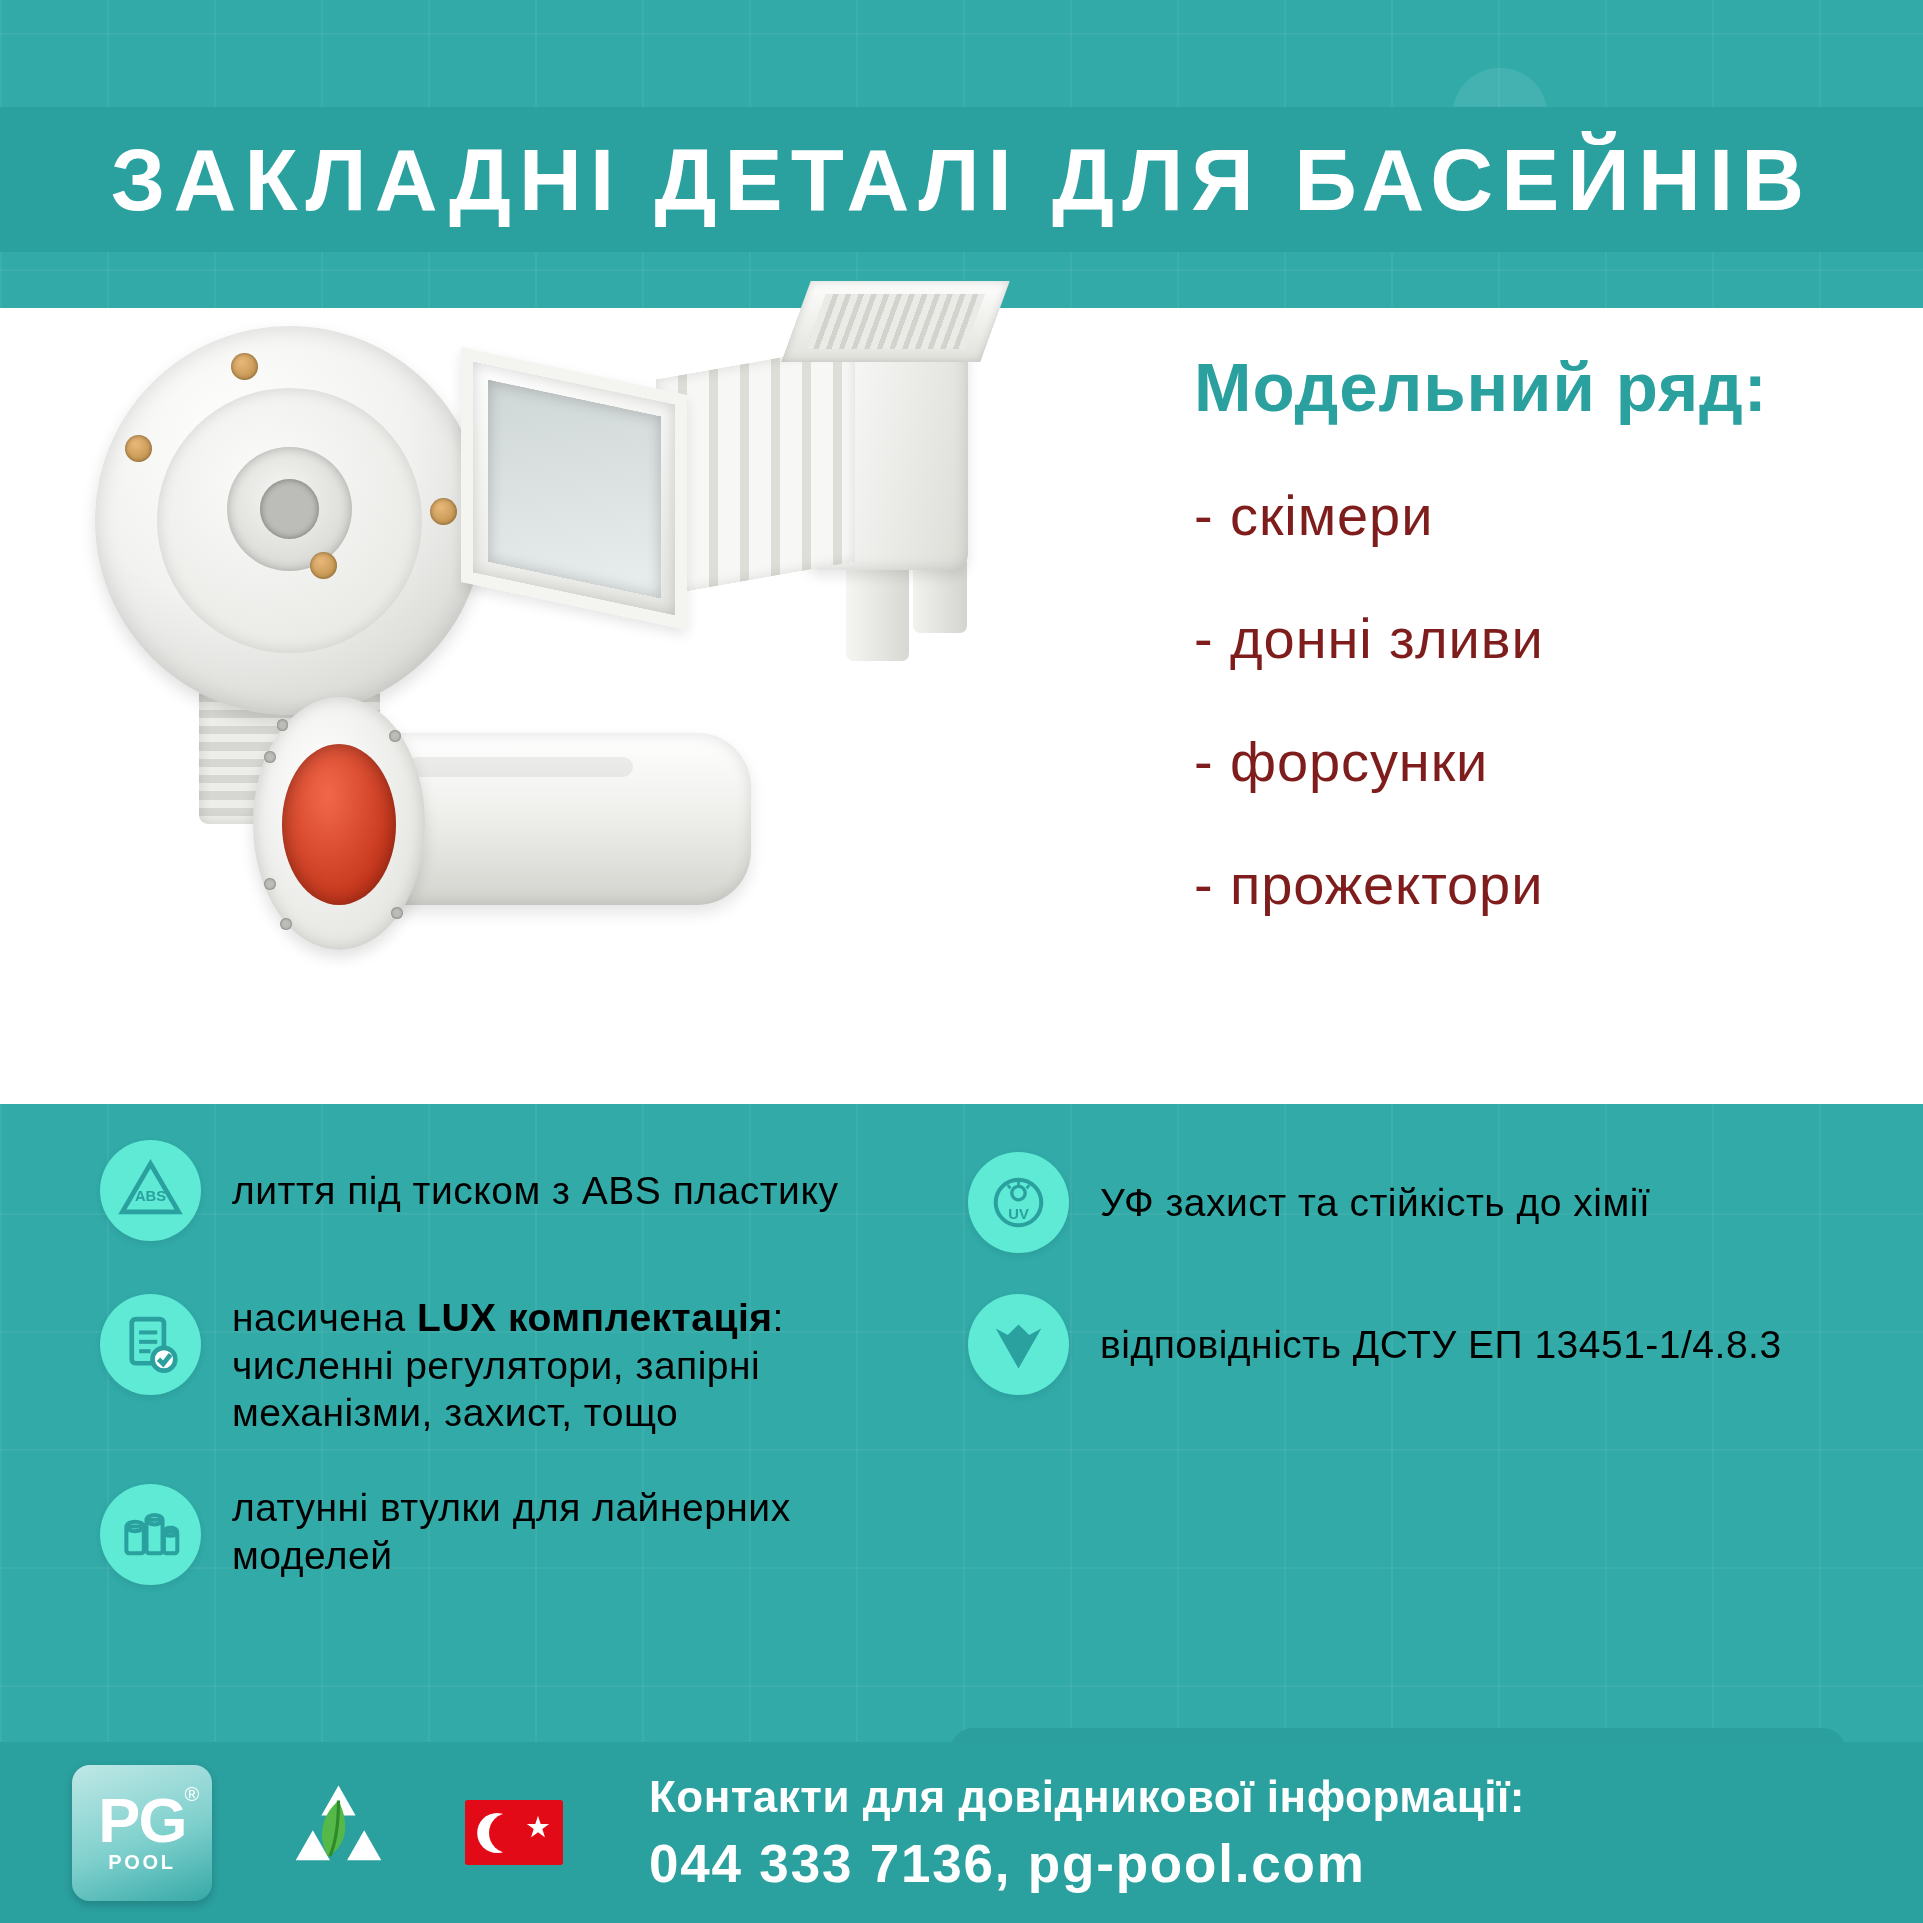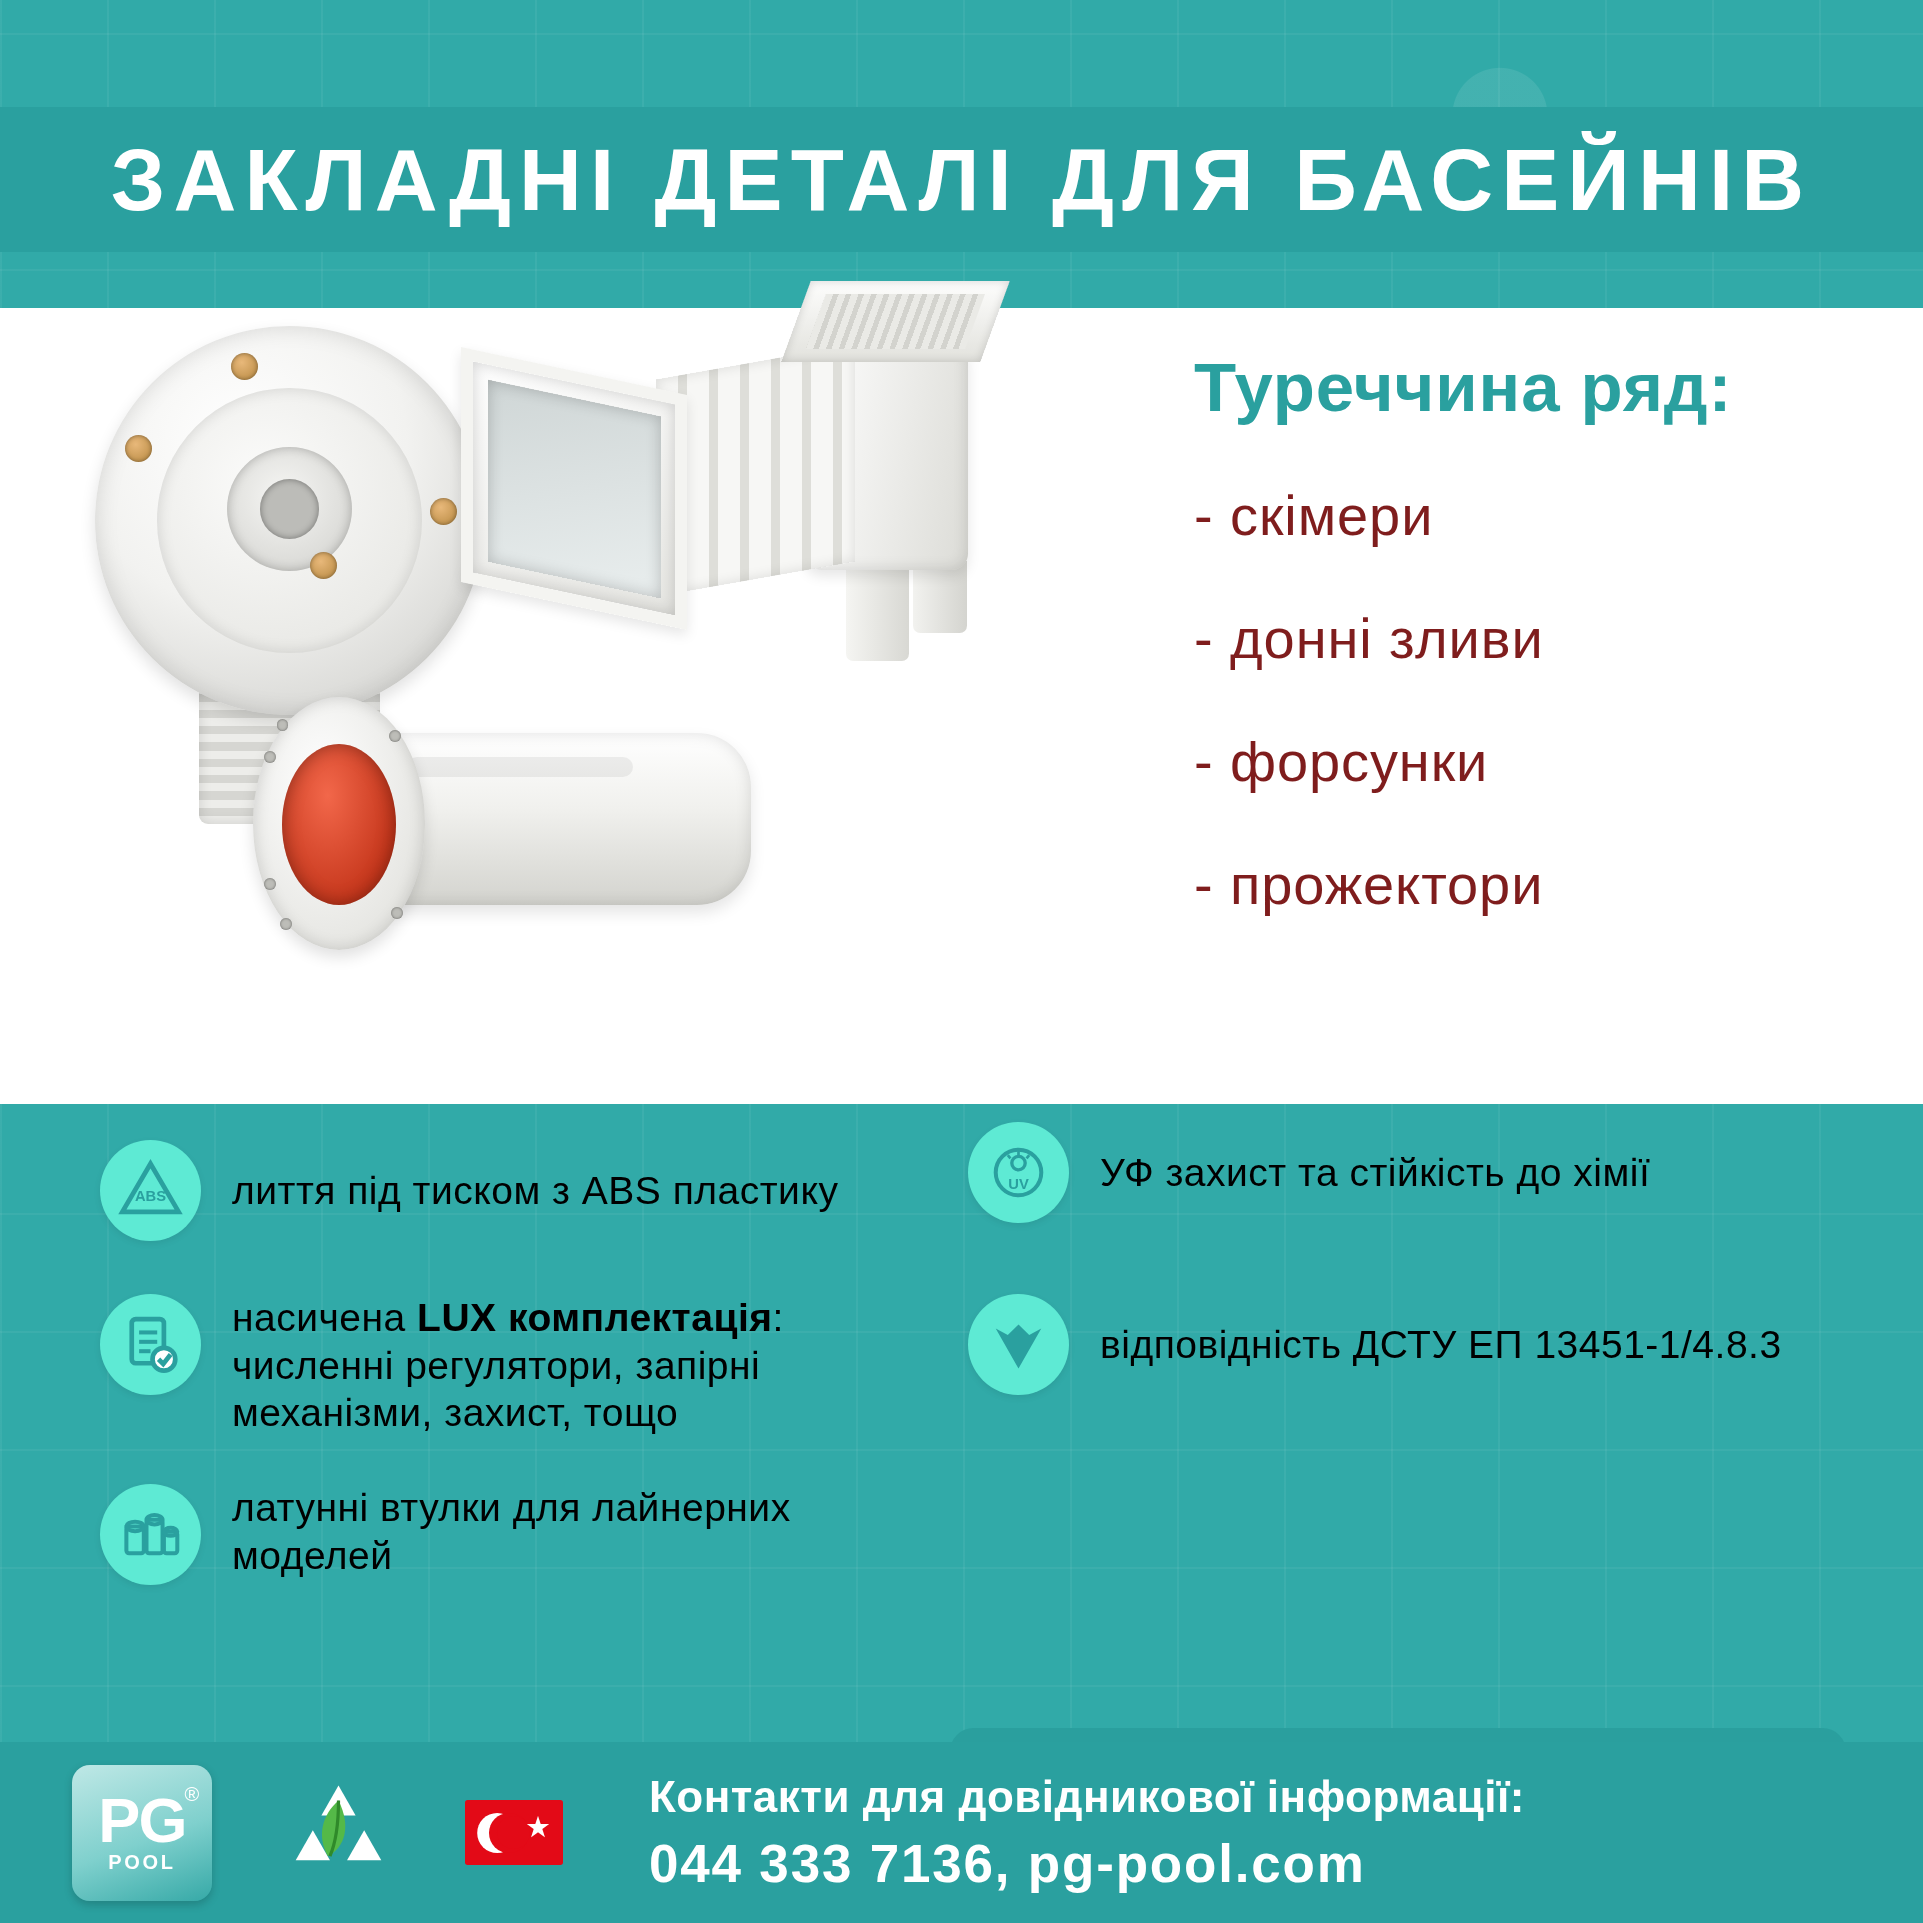--- a/index.html
+++ b/index.html
@@ -206,21 +206,21 @@
     width:101px; height:101px; border-radius:50%;
     background:#5eead4; flex:0 0 101px;
     display:flex; align-items:center; justify-content:center;
     box-shadow:0 2.7px 7.2px rgba(0,0,0,0.08);
   }
   .icon-circle svg { width:67px; height:67px; }
 
   .f1 { left:100px; top:36px;  width:796px; align-items:center; }
   .f2 { left:100px; top:190px; width:814px; }
   .f3 { left:100px; top:380px; width:814px; }
-  .f4 { left:968px; top:18px; width:905px; align-items:center; }
+  .f4 { left:968px; top:48px; width:905px; align-items:center; }
   .f5 { left:968px; top:190px; width:923px; align-items:center; }
 
   
   .turkey-box {
     position:absolute; left:950px; top:1728px; width:896px; height:181px;
     background:#2a9f9e;
     border-radius:23.5px;
     padding:33px 40px;
     color:#ffffff;
     font-size:39px;
@@ -335,21 +335,21 @@
       <div class="bolt" style="left:27px;top:221px"></div>
       <div class="bolt" style="left:136px;top:33px"></div>
       <div class="bolt" style="left:138px;top:210px"></div>
     </div>
     <div class="red"></div>
   </div>
 
 </div>
 
 <div class="models">
-  <div class="models-title">Туреччина ряд:</div>
+  <div class="models-title">Модельний ряд:</div>
   <div class="model-item">- скімери</div>
   <div class="model-item">- донні зливи</div>
   <div class="model-item">- форсунки</div>
   <div class="model-item">- прожектори</div>
 </div>
 
 <div class="features">
 
   <div class="feat f1">
     <div class="icon-circle">

